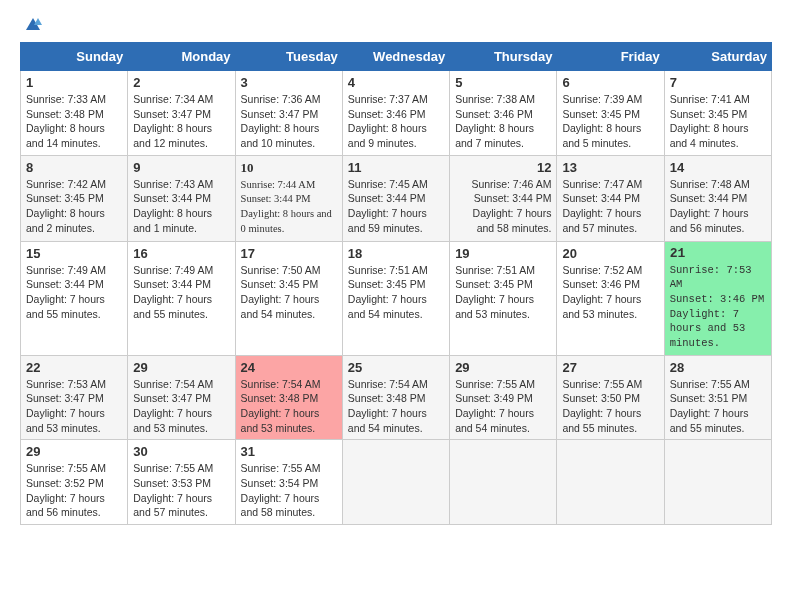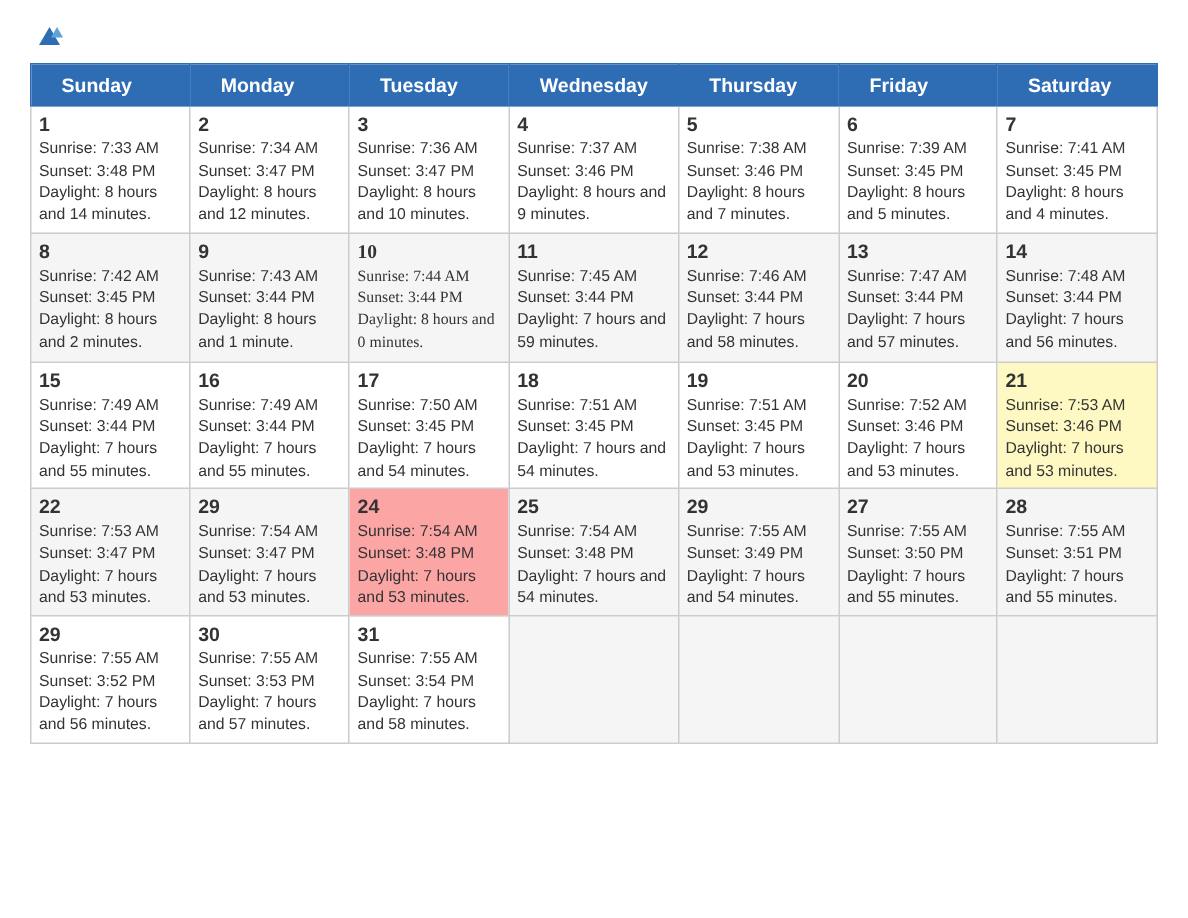--- a/index.html
+++ b/index.html
@@ -57,22 +57,22 @@
     }
     .calendar-table {
       width: 100%;
       border-collapse: collapse;
       margin-top: 8px;
       font-size: 11px;
     }
     .calendar-table th {
       background-color: #2e6db4;
       color: white;
-      padding: 6px 20px;
-      text-align: left;
+      padding: 6px 4px;
+      text-align: right;
       font-size: 13px;
       font-weight: bold;
       border: 1px solid #2e6db4;
     }
     .calendar-table td {
       border: 1px solid #ccc;
       padding: 4px 5px;
       vertical-align: top;
       width: calc(100% / 7);
       min-height: 80px;
@@ -174,21 +174,21 @@
             <div class="day-info">Sunrise: 7:43 AM<br>Sunset: 3:44 PM<br>Daylight: 8 hours and 1 minute.</div>
           </td>
           <td style="background: rgb(245, 245, 245); font-family: Liberation Serif, serif;">
             <span class="day-number">10</span>
             <div class="day-info">Sunrise: 7:44 AM<br>Sunset: 3:44 PM<br>Daylight: 8 hours and 0 minutes.</div>
           </td>
           <td style="background: rgb(245, 245, 245);">
             <span class="day-number">11</span>
             <div class="day-info">Sunrise: 7:45 AM<br>Sunset: 3:44 PM<br>Daylight: 7 hours and 59 minutes.</div>
           </td>
-          <td style="background: rgb(245, 245, 245);">
+          <td style="background: rgb(245, 245, 245); text-align: right;">
             <span class="day-number">12</span>
             <div class="day-info">Sunrise: 7:46 AM<br>Sunset: 3:44 PM<br>Daylight: 7 hours and 58 minutes.</div>
           </td>
           <td style="background: rgb(245, 245, 245);">
             <span class="day-number">13</span>
             <div class="day-info">Sunrise: 7:47 AM<br>Sunset: 3:44 PM<br>Daylight: 7 hours and 57 minutes.</div>
           </td>
           <td style="background: rgb(245, 245, 245);">
             <span class="day-number">14</span>
             <div class="day-info">Sunrise: 7:48 AM<br>Sunset: 3:44 PM<br>Daylight: 7 hours and 56 minutes.</div>
@@ -212,21 +212,21 @@
             <div class="day-info">Sunrise: 7:51 AM<br>Sunset: 3:45 PM<br>Daylight: 7 hours and 54 minutes.</div>
           </td>
           <td style="background: rgb(255, 255, 255);">
             <span class="day-number">19</span>
             <div class="day-info">Sunrise: 7:51 AM<br>Sunset: 3:45 PM<br>Daylight: 7 hours and 53 minutes.</div>
           </td>
           <td style="background: rgb(255, 255, 255);">
             <span class="day-number">20</span>
             <div class="day-info">Sunrise: 7:52 AM<br>Sunset: 3:46 PM<br>Daylight: 7 hours and 53 minutes.</div>
           </td>
-          <td style="background: #fef9c3;">
+          <td style="background: #86efac; font-family: Liberation Mono, monospace;">
             <span class="day-number">21</span>
             <div class="day-info">Sunrise: 7:53 AM<br>Sunset: 3:46 PM<br>Daylight: 7 hours and 53 minutes.</div>
           </td>
         </tr>
         <tr>
           <td style="background: rgb(245, 245, 245);">
             <span class="day-number">22</span>
             <div class="day-info">Sunrise: 7:53 AM<br>Sunset: 3:47 PM<br>Daylight: 7 hours and 53 minutes.</div>
           </td>
           <td style="background: rgb(245, 245, 245);">

